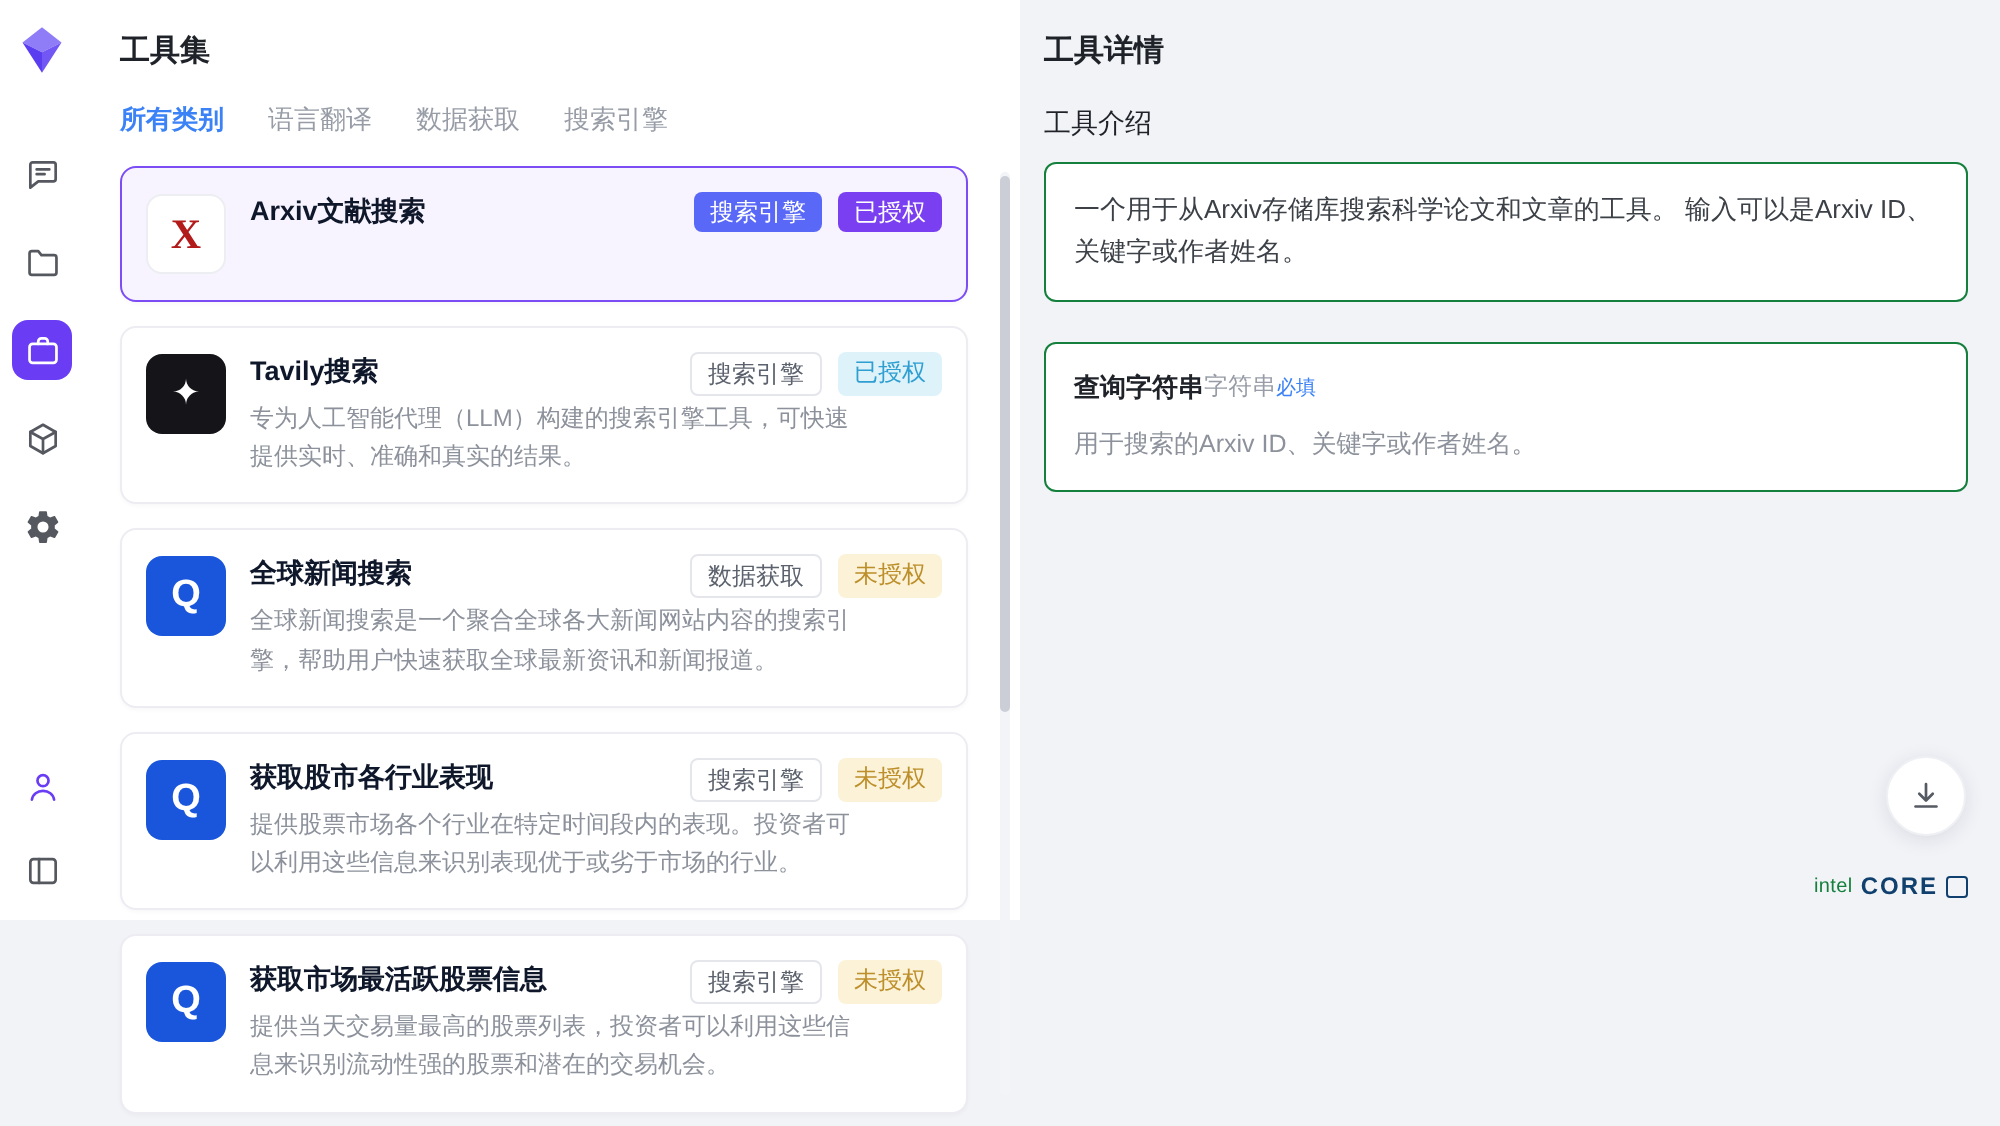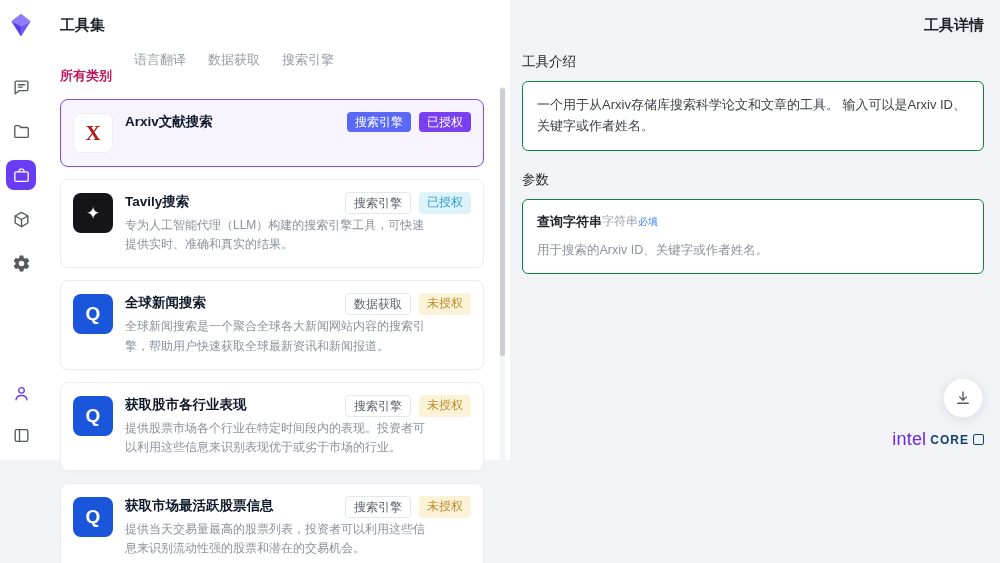--- a/index.html
+++ b/index.html
@@ -15,21 +15,21 @@
   .rail-item svg { width:19px; height:19px; }
   .rail-item.active { background:#6a3df5; color:#ffffff; }
   .rail-bottom { margin-top:auto; display:flex; flex-direction:column; gap:12px; align-items:center; }
   .rail-item.user { color:#6a3df5; }
 
   
   .tools-panel { width:468px; background:#ffffff; flex-shrink:0; padding:16px 26px 0 18px; position:relative; }
   .tools-title { font-size:15px; font-weight:700; margin-bottom:16px; }
   .tabs { display:flex; gap:22px; margin-bottom:14px; }
   .tab { font-size:13px; color:#979ca6; cursor:pointer; }
-  .tab.active { color:#be185d; font-weight:700;margin-top:16px; }
+  .tab.active { color:#3b82f6; font-weight:700; }
 
   .tool-list { display:flex; flex-direction:column; gap:12px; }
   .tool-card { position:relative; display:flex; gap:12px; padding:13px 12px; background:#ffffff; border:1px solid #ececf2; border-radius:8px; box-shadow:0 1px 2px rgba(20,20,40,0.03); cursor:pointer; }
   .tool-card.selected { border:1px solid #7c4df5; background:#f7f4ff; }
   .tool-icon { width:40px; height:40px; border-radius:8px; flex-shrink:0; display:flex; align-items:center; justify-content:center; }
   .icon-arxiv { background:#ffffff; border:1px solid #eceef2; color:#b31b1b; font-family:"Liberation Serif","DejaVu Serif",serif; font-weight:700; font-size:21px; }
   .icon-tavily { background:#141419; color:#ffffff; font-size:17px; }
   .icon-q { background:#1a56db; color:#ffffff; font-weight:800; font-size:19px; }
   .tool-body { width:300px; }
   .tool-name { font-size:13.5px; font-weight:700; color:#0f172a; line-height:18px; }
@@ -40,35 +40,35 @@
   .badge.auth-solid { background:#7b3ff2; color:#ffffff; }
   .badge.outline { background:#ffffff; border:1px solid #e4e6ec; color:#5c626d; }
   .badge.cyan { background:#def2fa; color:#2f9fd2; }
   .badge.yellow { background:#fbf2d8; color:#bd8f2b; }
 
   .scroll-track { position:absolute; right:5px; top:86px; width:5px; height:462px; background:#f3f4f7; border-radius:3px; }
   .scroll-thumb { position:absolute; right:5px; top:88px; width:5px; height:268px; background:#cbced6; border-radius:3px; cursor:grab; }
 
   
   .details { flex:1; padding:16px 16px 0 12px; }
-  .details-title { font-size:15px; font-weight:700; margin-bottom:18px;text-align:right; }
+  .details-title { font-size:15px; font-weight:700; margin-bottom:18px; }
   .section-heading { font-size:13.5px; font-weight:400; margin-bottom:10px; }
   .detail-card { background:#ffffff; border:1px solid #15803d; border-radius:6px; padding:13px 14px; margin-bottom:20px; }
   .intro-text { font-size:13px; color:#3c4047; line-height:1.6; }
   .param-row { display:flex; align-items:center; gap:0; }
   .param-name { font-size:13px; font-weight:700; color:#1f2329; }
   .param-type { font-size:12px; color:#979ca6; }
   .param-required { font-size:10px; color:#3b82f6; }
   .param-desc { font-size:12.5px; color:#8c919b; margin-top:9px; line-height:1.6; }
 
   
   .fab { position:absolute; right:17px; bottom:42px; width:40px; height:40px; border-radius:50%; background:#ffffff; border:1px solid #eef0f4; box-shadow:0 2px 10px rgba(25,30,60,0.10); display:flex; align-items:center; justify-content:center; color:#555a63; cursor:pointer; }
   .fab svg { width:18px; height:18px; }
   .intel-logo { position:absolute; right:16px; bottom:10px; display:flex; align-items:center; gap:4px; }
-  .intel-word { font-size:18px; color:#6d28d9; letter-spacing:.2px; }
+  .intel-word { font-size:10px; color:#15803d; letter-spacing:.2px; }
   .core-word { font-size:12px; font-weight:700; color:#10416e; letter-spacing:1px; }
   .core-box { width:11px; height:11px; border:1px solid #10416e; border-radius:2px; display:inline-block; }
 </style>
 </head>
 <body>
 
 <div class="app">
 
   <div class="rail">
     <div class="rail-logo">
@@ -212,21 +212,20 @@
   </div>
 
   <div class="details">
     <div class="details-title">工具详情</div>
 
     <div class="section-heading">工具介绍</div>
     <div class="detail-card">
       <div class="intro-text">一个用于从Arxiv存储库搜索科学论文和文章的工具。 输入可以是Arxiv ID、关键字或作者姓名。</div>
     </div>
 
-    <div class="section-heading">参数</div>
     <div class="detail-card">
       <div class="param-row">
         <span class="param-name">查询字符串</span>
         <span class="param-type">字符串</span>
         <span class="param-required">必填</span>
       </div>
       <div class="param-desc">用于搜索的Arxiv ID、关键字或作者姓名。</div>
     </div>
   </div>
 

